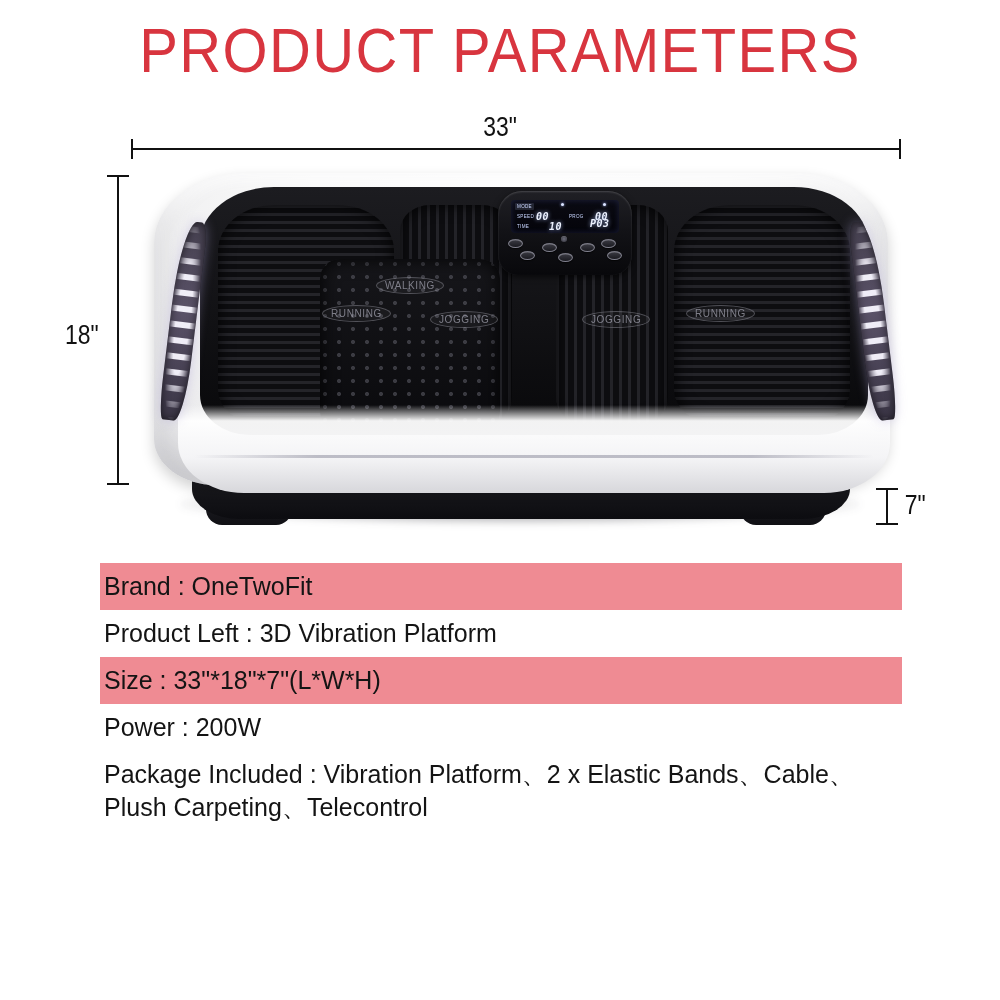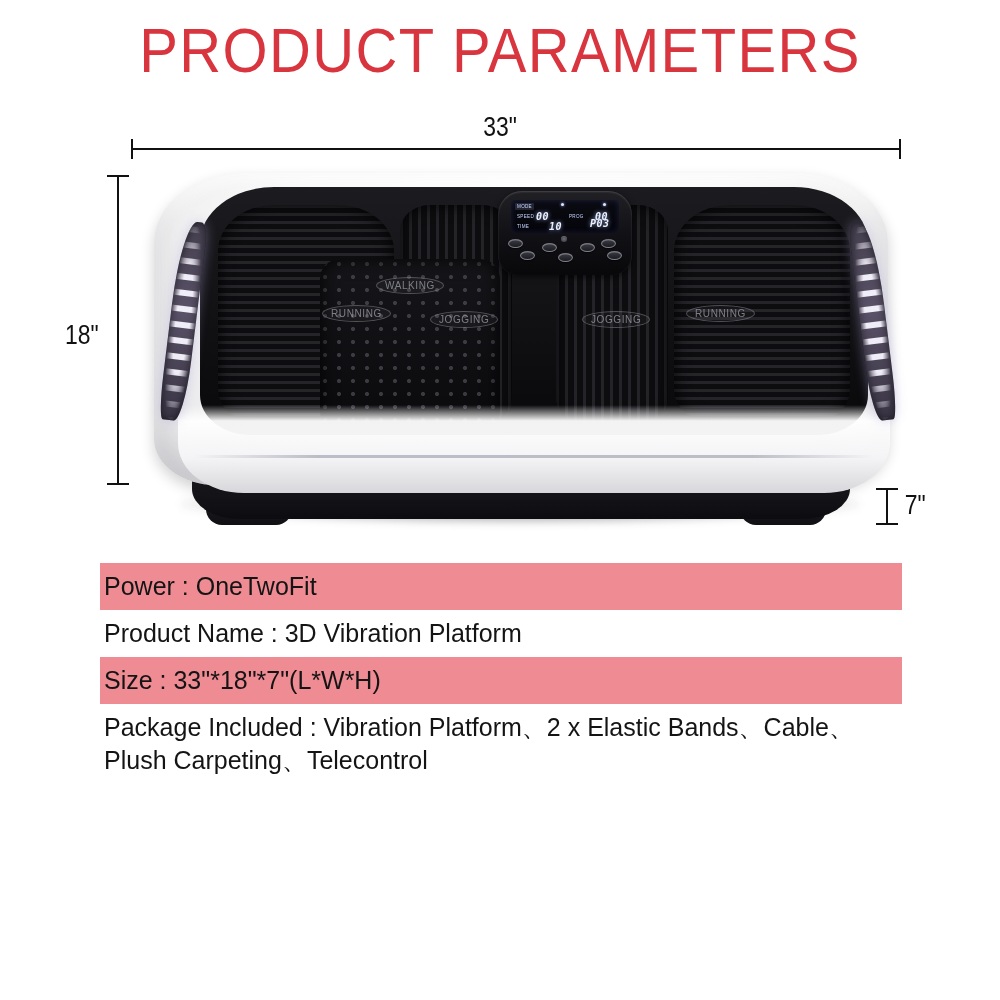--- a/index.html
+++ b/index.html
@@ -313,20 +313,21 @@
       <div class="led-strip" id="led-left">
         <div class="led-dots"></div>
       </div>
       <div class="led-strip" id="led-right">
         <div class="led-dots"></div>
       </div>
     </div>
   </div>
 
   <div id="spec-table">
-      <div class="spec-row pink">Power : OneTwoFit</div>
-      <div class="spec-row plain">Product Name : 3D Vibration Platform</div>
+      <div class="spec-row pink">Brand : OneTwoFit</div>
+      <div class="spec-row plain">Product Left : 3D Vibration Platform</div>
       <div class="spec-row pink">Size : 33"*18"*7"(L*W*H)</div>
+      <div class="spec-row plain">Power : 200W</div>
       <div class="spec-row plain">Package Included : Vibration Platform、2 x Elastic Bands、Cable、
 Plush Carpeting、Telecontrol</div>
     </div>
 
 </div>
 
 </body></html>

